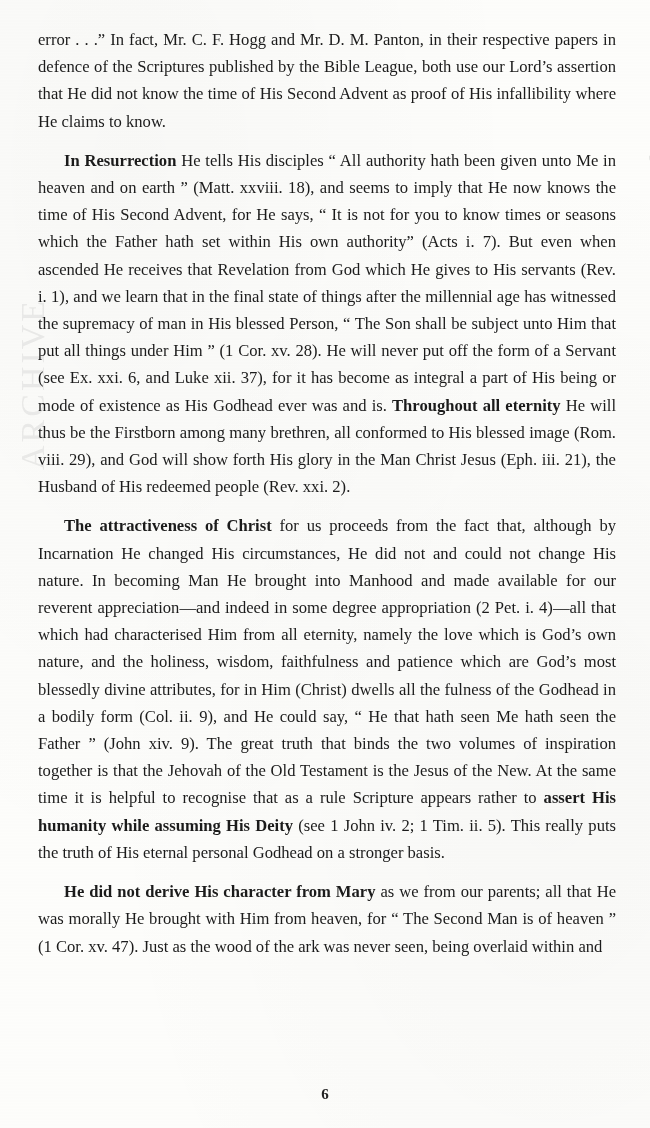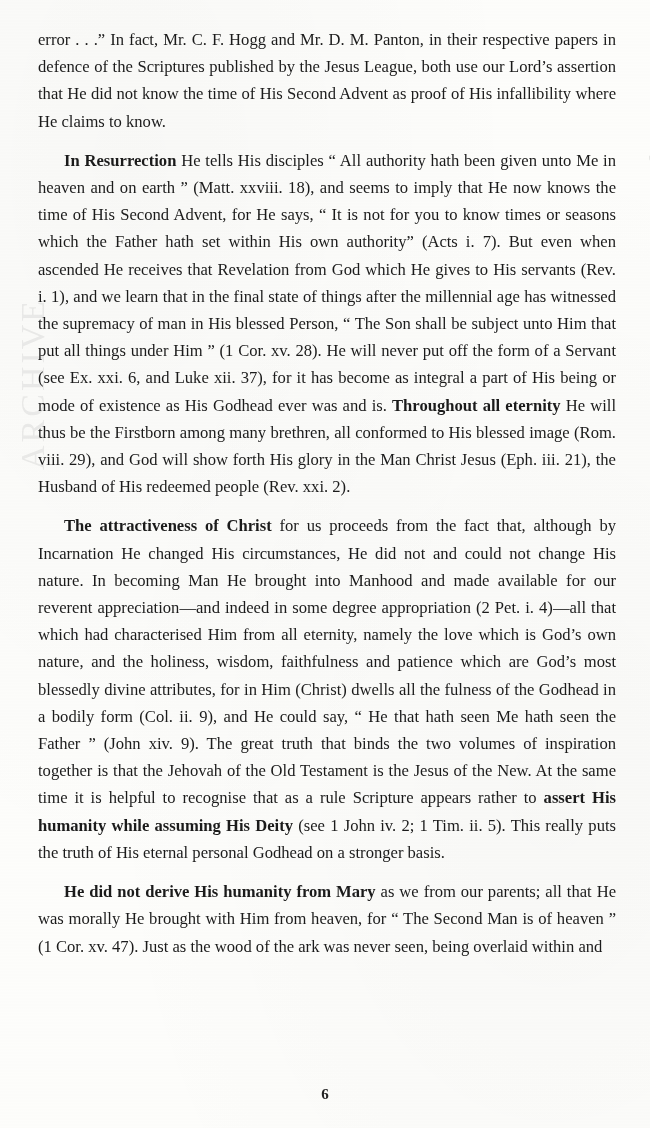--- a/index.html
+++ b/index.html
@@ -96,23 +96,23 @@
 </head>
 <body>
 
 <div class="page">
 
   <div class="watermark">archive.org</div>
   <div class="watermark2">ARCHIVE</div>
 
   <div class="text-column">
 
-    <p class="para" id="p1"><span>error . . .”  In fact, Mr. C. F. Hogg and Mr. D. M. Panton, in their respective papers in defence of the Scriptures published by the Jesus League, both use our Lord’s assertion that He did not know the time of His Second Advent as proof of His infallibility where He claims to know.</span></p>
+    <p class="para" id="p1"><span>error . . .”  In fact, Mr. C. F. Hogg and Mr. D. M. Panton, in their respective papers in defence of the Scriptures published by the Bible League, both use our Lord’s assertion that He did not know the time of His Second Advent as proof of His infallibility where He claims to know.</span></p>
     <p class="para indent" id="p2"><span class="b">In Resurrection </span><span>He tells His disciples “ All authority hath been given unto Me in heaven and on earth ” (Matt. xxviii. 18), and seems to imply that He now knows the time of His Second Advent, for He says, “ It is not for </span><span class="i">you</span><span> to know times or seasons which the Father hath set within His own authority” (Acts i. 7).  But even when ascended He receives that Revelation from God which He gives to His servants (Rev. i. 1), and we learn that in the final state of things after the millennial age has witnessed the supremacy of man in His blessed Person, “ The Son shall be subject unto Him that put all things under Him ” (1 Cor. xv. 28). He will never put off the form of a Servant (see Ex. xxi. 6, and Luke xii. 37), for it has become as integral a part of His being or mode of existence as His Godhead ever was and is.  </span><span class="b">Throughout all eternity </span><span>He will thus be the Firstborn among many brethren, all conformed to His blessed image (Rom. viii. 29), and God will show forth His glory in the Man Christ Jesus (Eph. iii. 21), the Husband of His redeemed people (Rev. xxi. 2).</span></p>
     <p class="para indent" id="p3"><span class="b">The attractiveness of Christ </span><span>for us proceeds from the fact that, although by Incarnation He changed His circumstances, He did not and could not change His nature.  In becoming Man He brought into Manhood and made available for our reverent appreciation—and indeed in some degree appropriation (2 Pet. i. 4)—all that which had characterised Him from all eternity, namely the love which is God’s own nature, and the holiness, wisdom, faithfulness and patience which are God’s most blessedly divine attributes, for in Him (Christ) dwells all the fulness of the Godhead in a bodily form (Col. ii. 9), and He could say, “ He that hath seen Me hath seen the Father ” (John xiv. 9).  The great truth that binds the two volumes of inspiration together is that the Jehovah of the Old Testament is the Jesus of the New.  At the same time it is helpful to recognise that as a rule Scripture appears rather to </span><span class="b">assert His humanity while assuming His Deity </span><span>(see 1 John iv. 2; 1 Tim. ii. 5).  This really puts the truth of His eternal personal Godhead on a stronger basis.</span></p>
-    <p class="para indent" id="p4"><span class="b">He did not derive His humanity from Mary </span><span>as we from our parents; all that He was morally He brought with Him from heaven, for “ The Second Man is of heaven ” (1 Cor. xv. 47).  Just as the wood of the ark was never seen, being overlaid within and</span></p>
+    <p class="para indent" id="p4"><span class="b">He did not derive His character from Mary </span><span>as we from our parents; all that He was morally He brought with Him from heaven, for “ The Second Man is of heaven ” (1 Cor. xv. 47).  Just as the wood of the ark was never seen, being overlaid within and</span></p>
 
   </div>
 
   <div class="folio">6</div>
 
   <div class="grain"></div>
 </div>
 
 </body></html>

